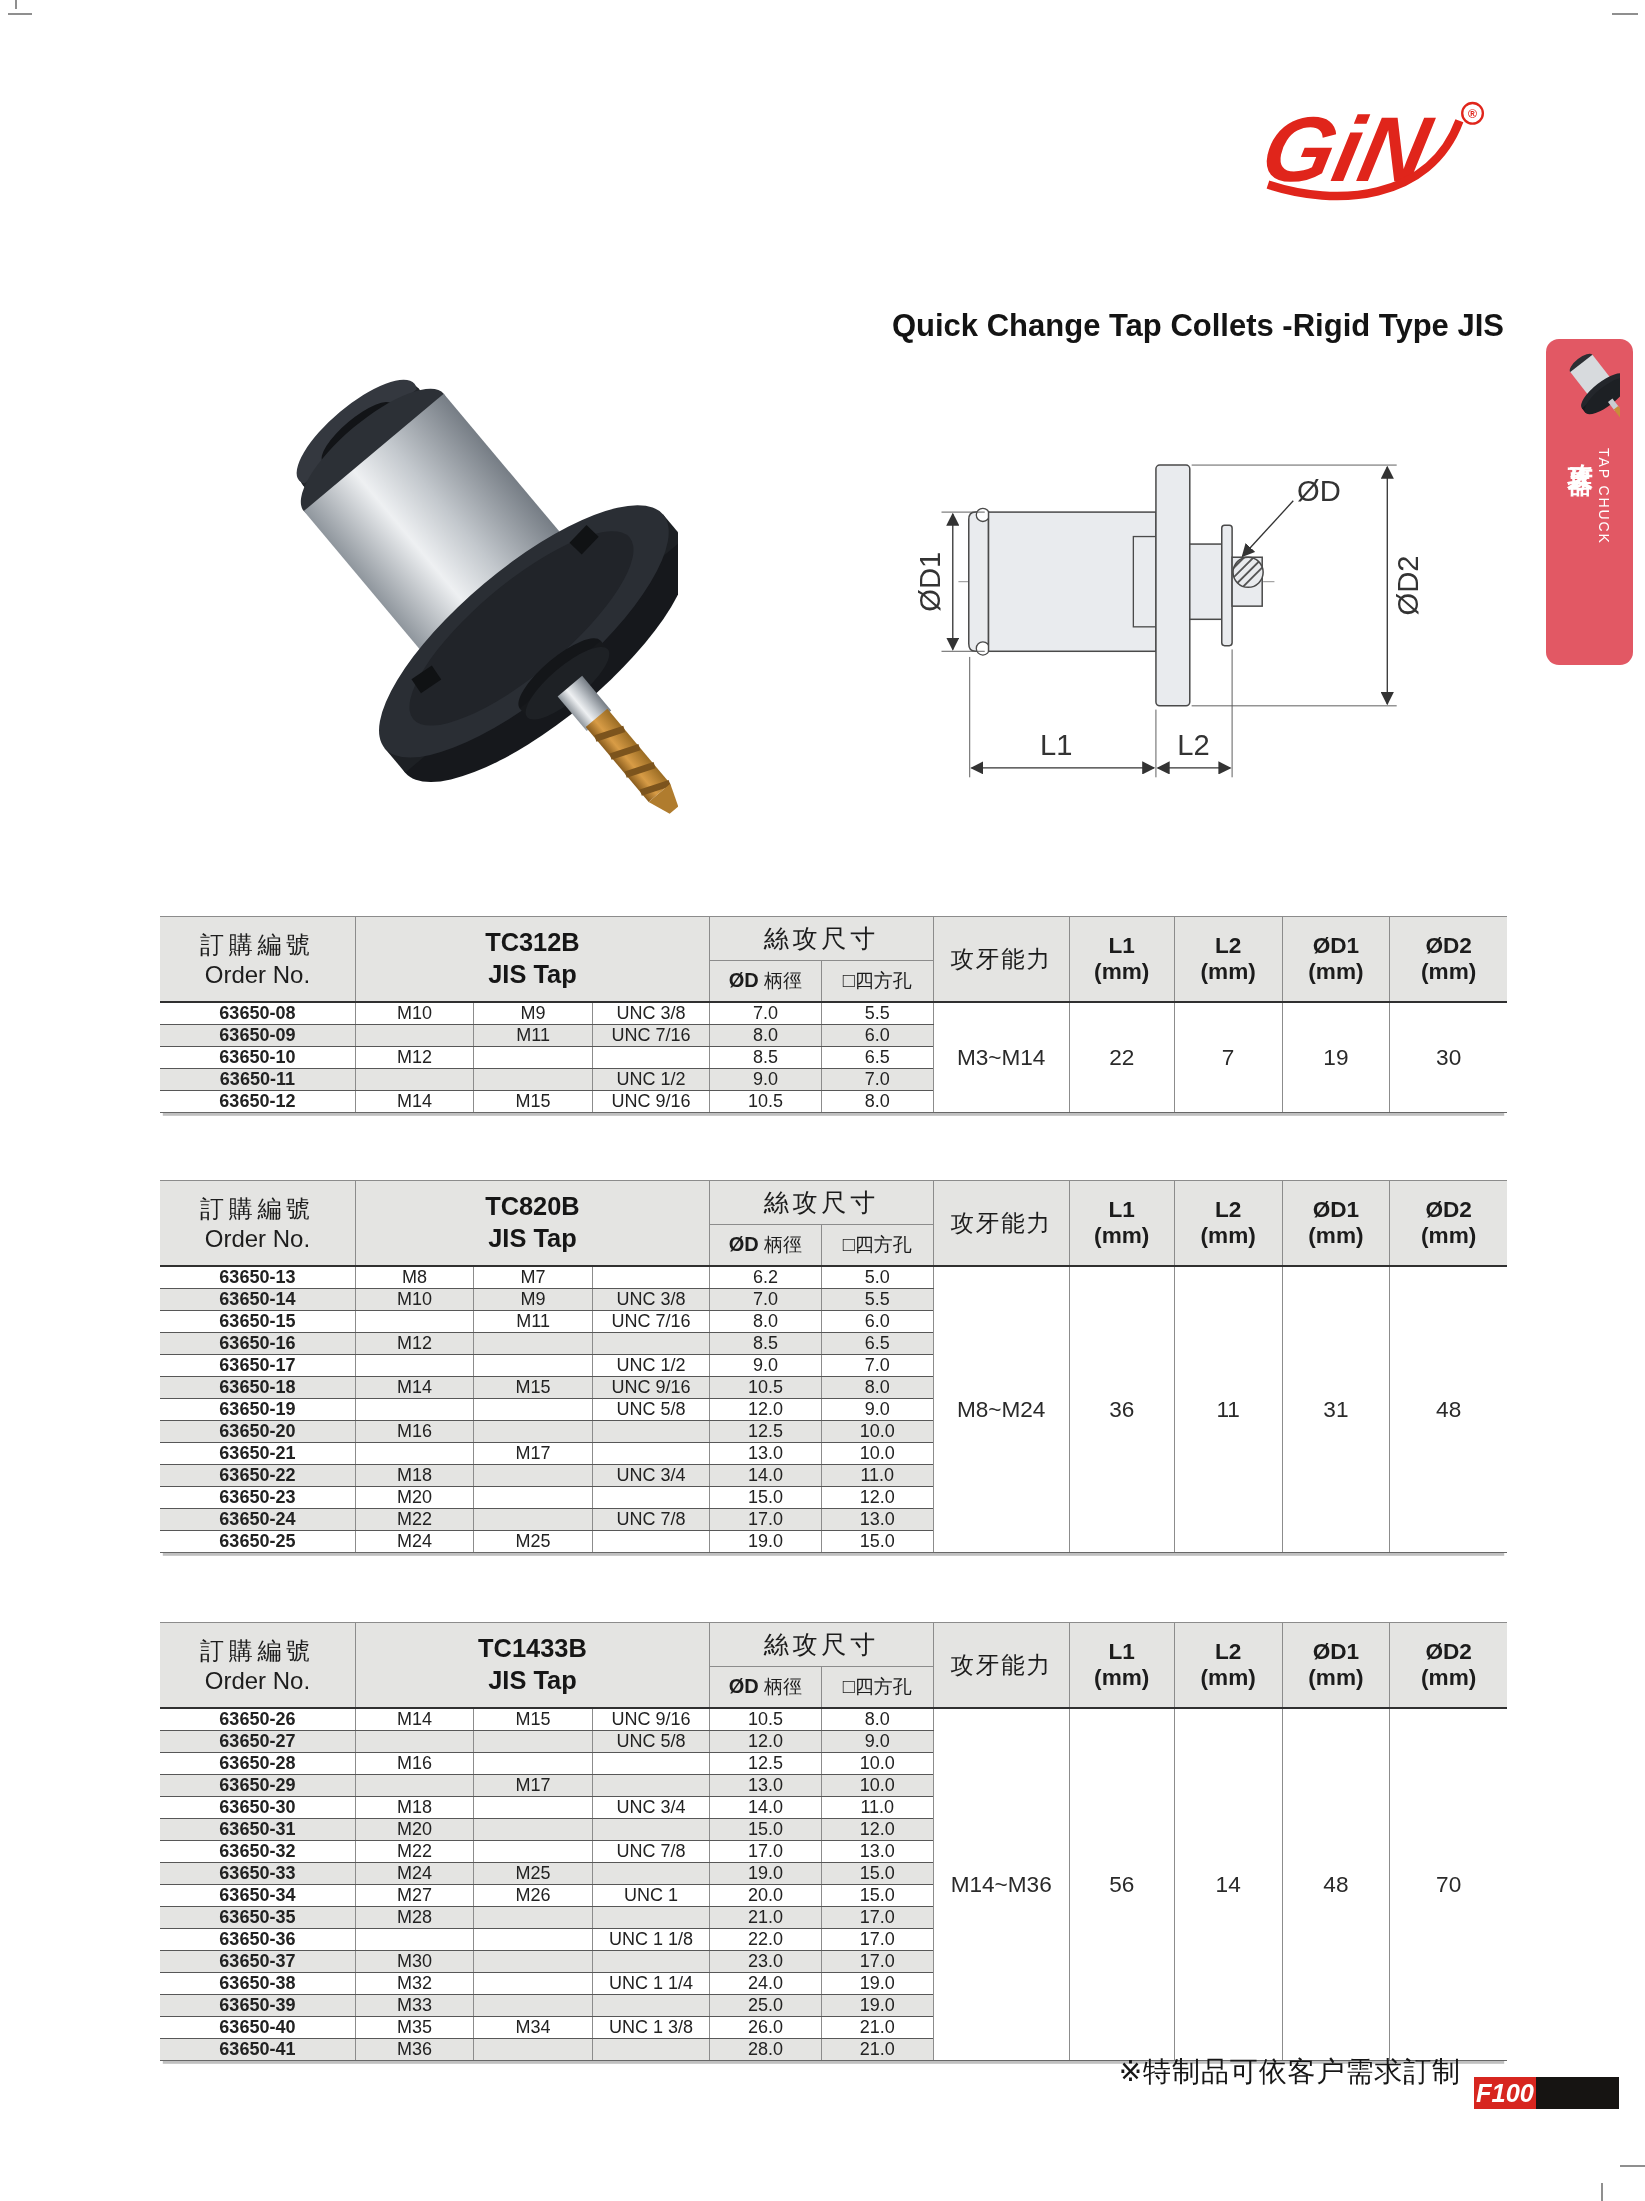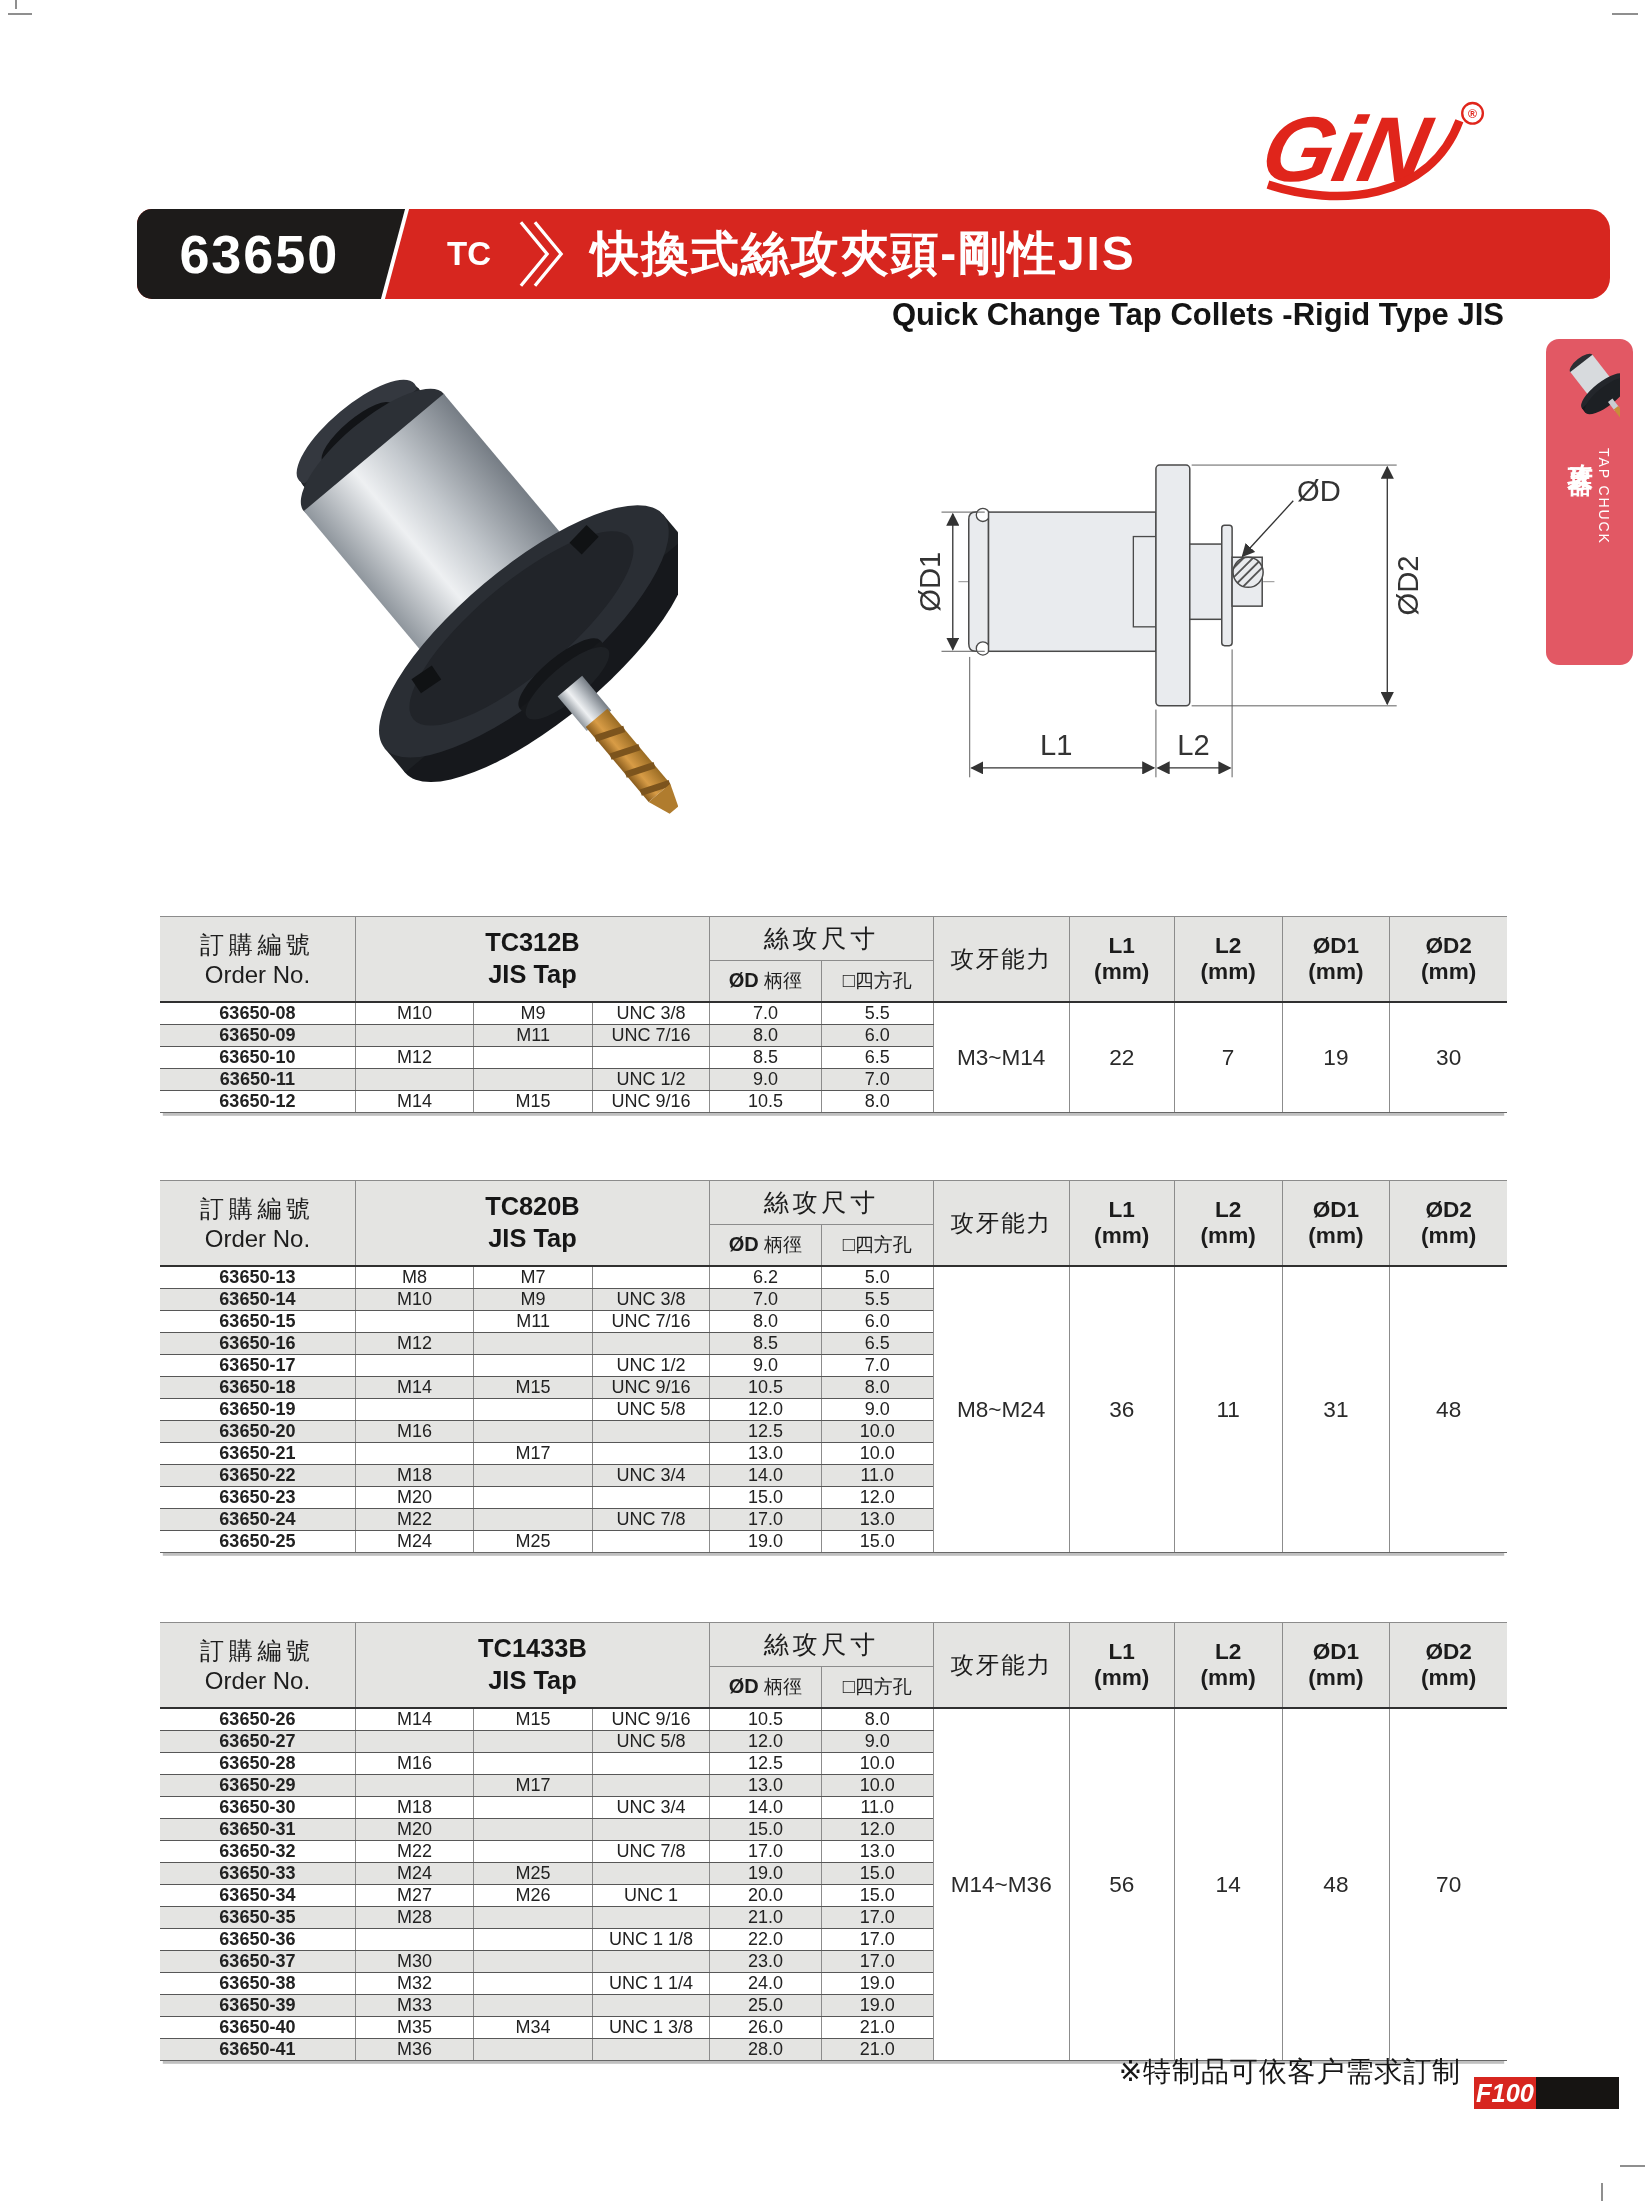--- a/index.html
+++ b/index.html
@@ -18,21 +18,21 @@
   .code-chip{position:absolute;left:0;top:0;height:90px;width:269px;background:#1d1b1a;
           clip-path:polygon(0 0,100% 0,calc(100% - 24.5px) 100%,0 100%);
           border-radius:15px 0 0 15px;display:flex;align-items:center;justify-content:center;}
   .code-chip span{color:#fff;font-size:54px;font-weight:bold;letter-spacing:1.9px;padding-right:24.5px;}
   .chip-slash{position:absolute;left:256px;top:0;height:90px;width:3.8px;background:#fff;transform:skewX(-15deg);}
   .series{position:absolute;left:303px;top:50%;transform:translateY(-50%);width:58px;text-align:center;
           color:#fff;font-size:33px;font-weight:bold;}
   .chev{position:absolute;left:380px;top:50%;transform:translateY(-50%);}
   .banner-title{position:absolute;left:454px;top:50%;transform:translateY(-50%);
           color:#fff;font-size:48px;font-weight:bold;letter-spacing:1.9px;white-space:nowrap;}
-  .subtitle{position:absolute;right:141px;top:297px;font-size:31px;font-weight:bold;color:#141414;letter-spacing:0;}
+  .subtitle{position:absolute;right:141px;top:308px;font-size:31px;font-weight:bold;color:#141414;letter-spacing:0;}
 
   
   .photo{position:absolute;left:207px;top:350px;}
   .diagram{position:absolute;left:915px;top:403px;}
 
   
   .side-tab{position:absolute;left:1546px;top:339px;width:87px;height:326px;background:#e25864;
             border-radius:13px;display:flex;flex-direction:column;align-items:center;}
   .tab-thumb{margin-top:9.4px;}
   .tab-labels{display:flex;flex-direction:row;align-items:flex-start;gap:3.8px;margin-top:5.6px;}
@@ -88,32 +88,20 @@
 
   <svg class="logo" viewBox="0 0 282 130">
     <g transform="skewX(-12)">
       <text x="38" y="100" font-size="98" font-weight="bold" font-style="italic" fill="#e0251b">GiN</text>
     </g>
     <path d="M28 104 C 100 128, 200 122, 232 36" fill="none" stroke="#e0251b" stroke-width="9"></path>
     <circle cx="246" cy="28" r="11" fill="none" stroke="#e0251b" stroke-width="2.5"></circle>
     <text x="246" y="33" font-size="13" font-weight="bold" fill="#e0251b" text-anchor="middle">®</text>
   </svg>
 
-  <div class="banner">
-    <div class="code-chip">
-      <span>63650</span>
-    </div>
-    <div class="chip-slash"></div>
-    <span class="series">TC</span>
-    <svg class="chev" width="49" height="73" viewBox="0 0 52 78">
-      <path d="M4 5 L32 39 L4 73" fill="none" stroke="#fff" stroke-width="3.5"></path>
-      <path d="M19 5 L47 39 L19 73" fill="none" stroke="#fff" stroke-width="3.5"></path>
-    </svg>
-    <span class="banner-title">快換式絲攻夾頭-剛性JIS</span>
-  </div>
   <div class="subtitle">Quick Change Tap Collets -Rigid Type JIS</div>
 
   <svg class="photo" width="471" height="485" viewBox="0 0 500 515">
     <defs>
       <linearGradient id="silver" x1="0" y1="0" x2="1" y2="0">
         <stop offset="0" stop-color="#8f969d"></stop>
           <stop offset="0.35" stop-color="#eef0f2"></stop>
         <stop offset="0.6" stop-color="#c3c8cd"></stop>
           <stop offset="1" stop-color="#767d85"></stop>
       </linearGradient>

